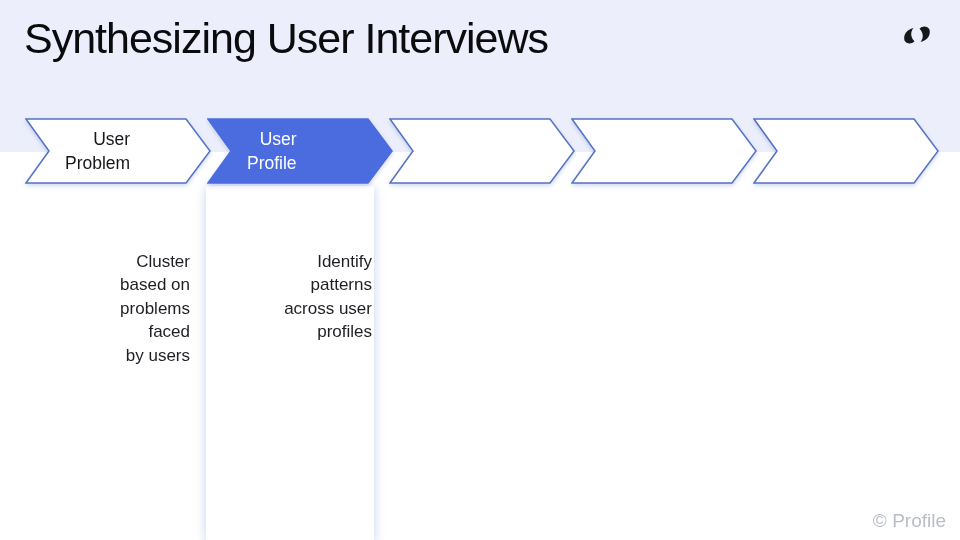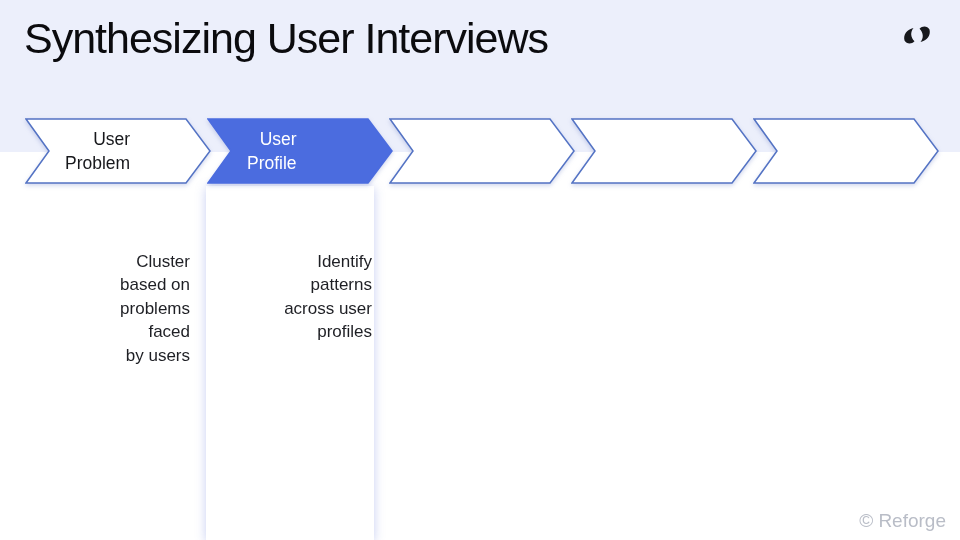--- a/index.html
+++ b/index.html
@@ -167,15 +167,15 @@
     <div class="stage" style="left:728px">
       <svg class="chev" width="186" height="66" viewBox="0 0 186 66">
         <polygon points="1,1 161,1 185,33 161,65 1,65 24,33"></polygon>
       </svg>
       <div class="stage-label"></div>
       <div class="stage-desc"></div>
     </div>
 
   </div>
 
-  <div class="watermark">© Reforge</div>
+  <div class="watermark">© Profile</div>
 
 </div>
 
 </body></html>

